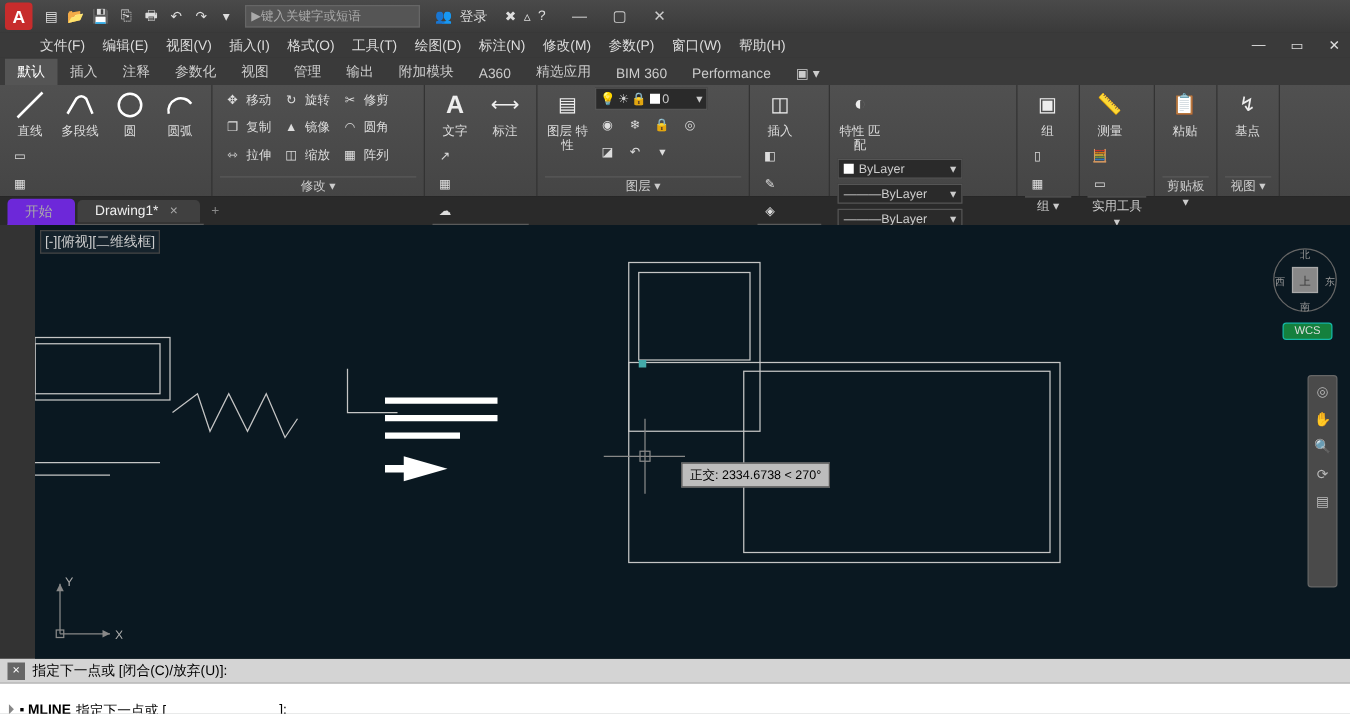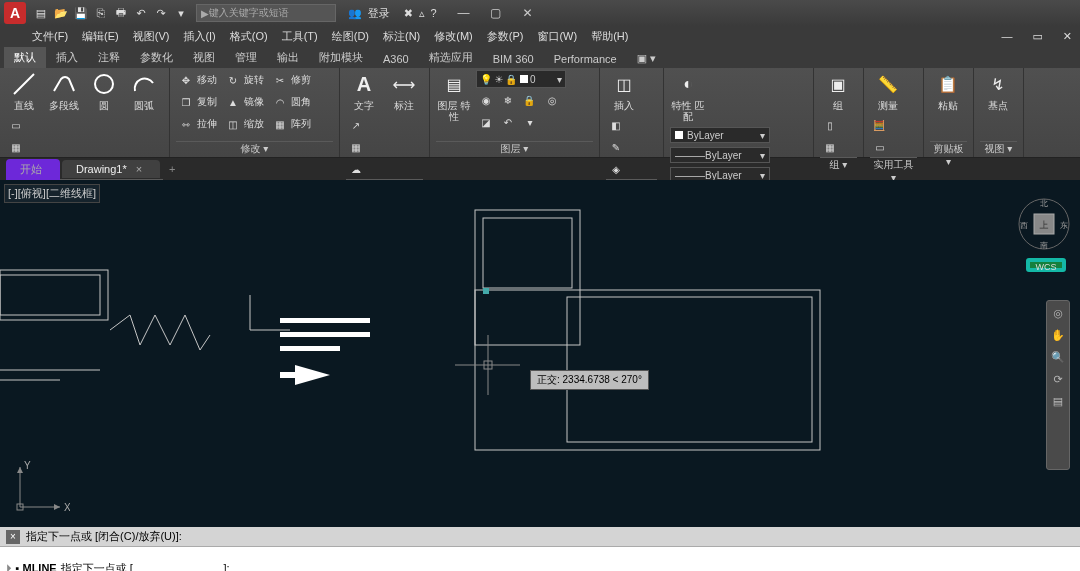--- a/index.html
+++ b/index.html
@@ -39,26 +39,26 @@
 .layer-combo { width:90px; height:18px; background:#2a2a2a; border:1px solid #555; display:flex; align-items:center; font-size:10px; padding:0 3px; gap:2px; }
 .prop-combo { width:100px; height:16px; background:#2a2a2a; border:1px solid #555; font-size:10px; display:flex; align-items:center; padding:0 4px; margin:1px 0; }
 
 
 .file-tabs { height:22px; background:#2a2a2a; display:flex; align-items:center; padding-left:6px; font-size:11px; }
 .ftab { padding:3px 18px 3px 14px; color:#aaa; background:#6d28d9; border-radius:4px 4px 0 0; margin-right:2px; position:relative; }
 .ftab.active { background:#404040; color:#eee; }
 .ftab-add { width:20px; height:18px; display:flex; align-items:center; justify-content:center; color:#888; }
 
 
-.canvas { position:relative; height:347px; background:#0a1821; overflow:hidden; }
+.canvas { position:relative; height:347px; background:#0a1821; overflow:hidden;margin-left:28px; }
 .viewport-label { position:absolute; left:4px; top:4px; font-size:11px; color:#ccc; background:rgba(255,255,255,.05); padding:1px 3px; border:1px solid #444; }
 svg.drawing { position:absolute; inset:0; width:100%; height:100%; }
 .tooltip-box { position:absolute; background:#bdbdbd; color:#000; font-size:10px; padding:2px 6px; border:1px solid #555; }
 .nav-cube { position:absolute; right:10px; top:18px; width:52px; height:52px; }
-.nav-wcs { position:absolute; right:14px; top:78px; width:40px; height:14px; background:#15803d; border:4px solid #14b8a6; font-size:9px; color:#ddd; text-align:center; border-radius:3px; }
+.nav-wcs { position:absolute; right:14px; top:78px; width:40px; height:14px; background:#15803d; border:1px solid #14b8a6; font-size:9px; color:#ddd; text-align:center; border-radius:3px; }
 .nav-bar { position:absolute; right:10px; top:120px; width:24px; height:170px; background:#4a4a4a; border:1px solid #666; border-radius:3px; display:flex; flex-direction:column; align-items:center; gap:6px; padding:6px 0; }
 .nav-bar div { width:16px; height:16px; color:#bbb; font-size:11px; text-align:center; }
 .ucs { position:absolute; left:10px; bottom:10px; }
 
 
 .cmd-area { background:#d4d4d4; color:#000; font-size:11px; }
 .cmd-line1 { padding:2px 6px; border-bottom:1px solid #aaa; display:flex; align-items:center; gap:6px; }
 .cmd-line2 { padding:2px 6px; display:flex; align-items:center; gap:4px; background:#fff; }
 .cmd-x { width:14px; height:14px; background:#666; color:#fff; text-align:center; line-height:14px; font-size:10px; }
 .cmd-chev { color:#888; }
@@ -435,21 +435,21 @@
     <rect x="475" y="110" width="345" height="160" stroke="#c5c5c5" fill="none"></rect>
     <rect x="567" y="117" width="245" height="145" stroke="#c5c5c5" fill="none"></rect>
 
     <line x1="455" y1="185" x2="520" y2="185" stroke="#888"></line>
     <line x1="488" y1="155" x2="488" y2="215" stroke="#888"></line>
     <rect x="484" y="181" width="8" height="8" stroke="#888" fill="none"></rect>
 
     <rect x="483" y="108" width="6" height="6" fill="#4aa"></rect>
   </svg>
 
-  <div class="tooltip-box" style="left:530px;top:190px">正交: 2334.6738 &lt; 270°</div>
+  <div class="tooltip-box" style="left:517px;top:190px">正交: 2334.6738 &lt; 270°</div>
 
   <div class="nav-cube">
     <svg width="52" height="52">
       <circle cx="26" cy="26" r="25" stroke="#666" fill="none"></circle>
       <rect x="16" y="16" width="20" height="20" fill="#888" stroke="#aaa"></rect>
       <text x="26" y="30" fill="#333" font-size="9" text-anchor="middle">上</text>
       <text x="26" y="8" fill="#999" font-size="8" text-anchor="middle">北</text>
       <text x="26" y="50" fill="#999" font-size="8" text-anchor="middle">南</text>
       <text x="6" y="30" fill="#999" font-size="8" text-anchor="middle">西</text>
       <text x="46" y="30" fill="#999" font-size="8" text-anchor="middle">东</text>

